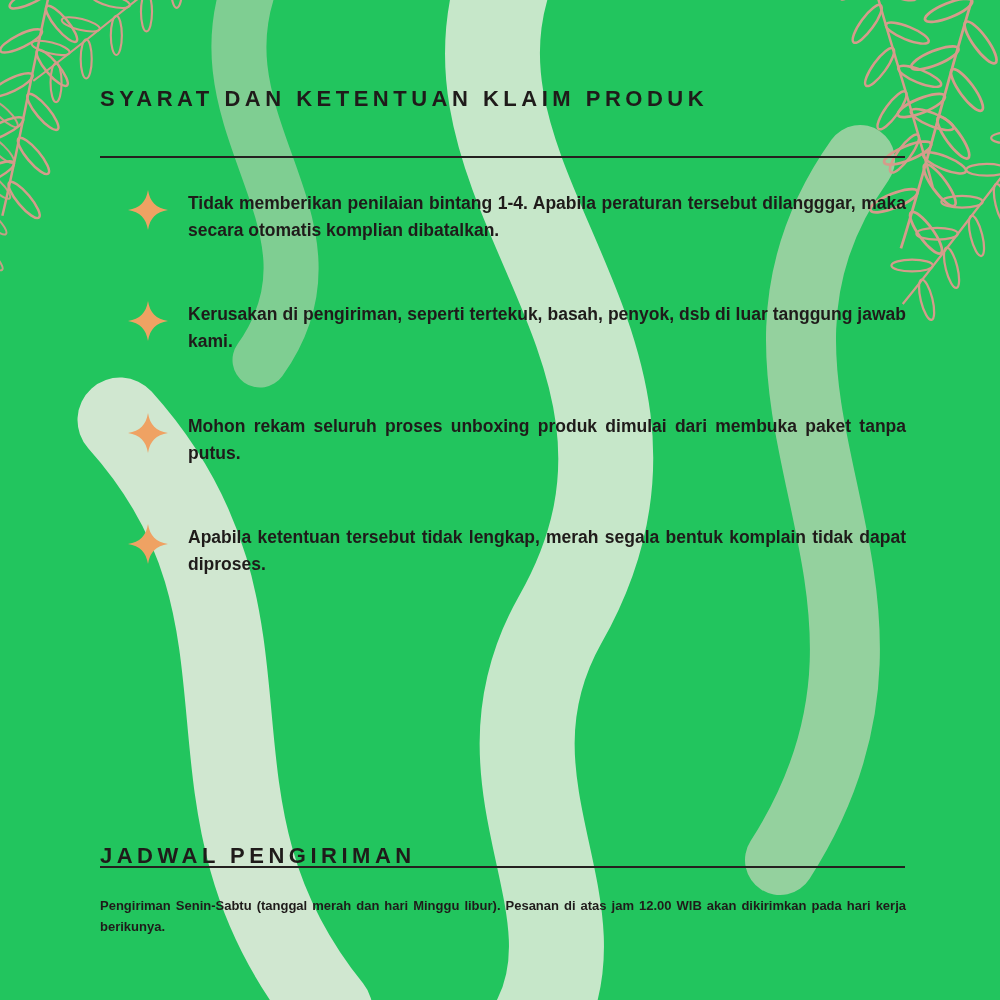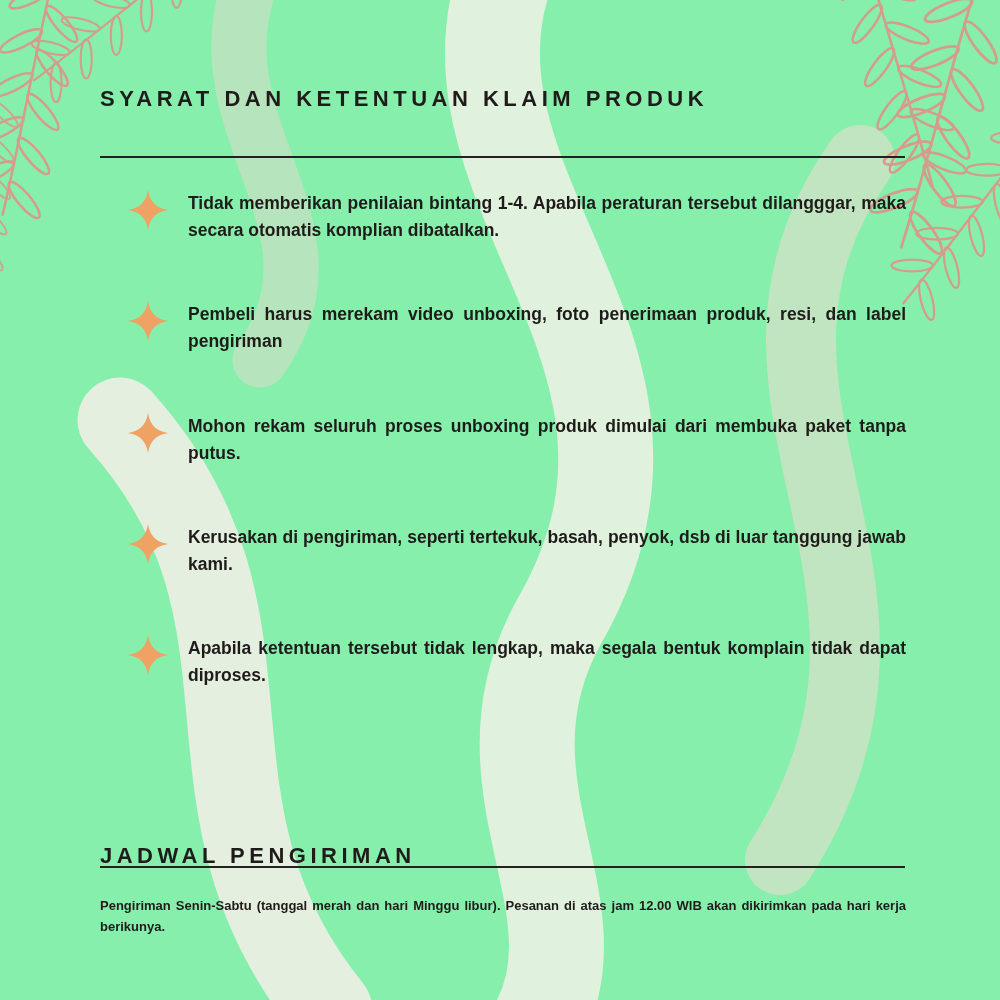--- a/index.html
+++ b/index.html
@@ -1,19 +1,19 @@
 <!DOCTYPE html>
 <html><head>
 <meta charset="utf-8">
 <style>
   html,body{margin:0;padding:0;}
   .page{
     position:relative;
     width:1000px;height:1000px;
-    background:#86efac;
+    background:#22c55e;
     overflow:hidden;
     font-family:"Liberation Sans","DejaVu Sans",sans-serif;
     color:#1f1b1a;
     text-decoration:underline;
   }
   .bg{position:absolute;inset:0;width:1000px;height:1000px;display:block;}
   .content{position:absolute;inset:0;}
   .heading{
     position:absolute;left:100px;margin:0;
     font-size:22px;font-weight:800;letter-spacing:4.5px;
@@ -96,54 +96,46 @@
 
       <div class="item">
         <span class="star">
           <svg viewBox="0 0 40 40">
               <path d="M20,0 C22,12 28,18 40,20 C28,22 22,28 20,40 C18,28 12,22 0,20 C12,18 18,12 20,0 Z" fill="#efa263"></path>
             </svg>
         </span>
         <p class="item-text">Tidak memberikan penilaian bintang 1-4. Apabila peraturan tersebut dilangggar, maka secara otomatis komplian dibatalkan.</p>
       </div>
 
+
       <div class="item">
         <span class="star">
           <svg viewBox="0 0 40 40">
               <path d="M20,0 C22,12 28,18 40,20 C28,22 22,28 20,40 C18,28 12,22 0,20 C12,18 18,12 20,0 Z" fill="#efa263"></path>
             </svg>
         </span>
-        <p class="item-text">Pembeli harus merekam video unboxing, foto penerimaan produk, resi, dan label pengiriman</p>
+        <p class="item-text">Kerusakan di pengiriman, seperti tertekuk, basah, penyok, dsb di luar tanggung jawab kami.</p>
       </div>
 
       <div class="item">
         <span class="star">
           <svg viewBox="0 0 40 40">
               <path d="M20,0 C22,12 28,18 40,20 C28,22 22,28 20,40 C18,28 12,22 0,20 C12,18 18,12 20,0 Z" fill="#efa263"></path>
             </svg>
         </span>
         <p class="item-text">Mohon rekam seluruh proses unboxing produk dimulai dari membuka paket tanpa putus.</p>
       </div>
 
       <div class="item">
         <span class="star">
           <svg viewBox="0 0 40 40">
               <path d="M20,0 C22,12 28,18 40,20 C28,22 22,28 20,40 C18,28 12,22 0,20 C12,18 18,12 20,0 Z" fill="#efa263"></path>
             </svg>
         </span>
-        <p class="item-text">Kerusakan di pengiriman, seperti tertekuk, basah, penyok, dsb di luar tanggung jawab kami.</p>
-      </div>
-
-      <div class="item">
-        <span class="star">
-          <svg viewBox="0 0 40 40">
-              <path d="M20,0 C22,12 28,18 40,20 C28,22 22,28 20,40 C18,28 12,22 0,20 C12,18 18,12 20,0 Z" fill="#efa263"></path>
-            </svg>
-        </span>
-        <p class="item-text">Apabila ketentuan tersebut tidak lengkap, maka segala bentuk komplain tidak dapat diproses.</p>
+        <p class="item-text">Apabila ketentuan tersebut tidak lengkap, merah segala bentuk komplain tidak dapat diproses.</p>
       </div>
 
     </div>
 
     <h2 class="heading heading-schedule">JADWAL PENGIRIMAN</h2>
 
     <div class="rule rule2"></div>
 
     <p class="schedule-text">Pengiriman Senin-Sabtu (tanggal merah dan hari Minggu libur). Pesanan di atas jam 12.00 WIB akan dikirimkan pada hari kerja berikunya.</p>
 

